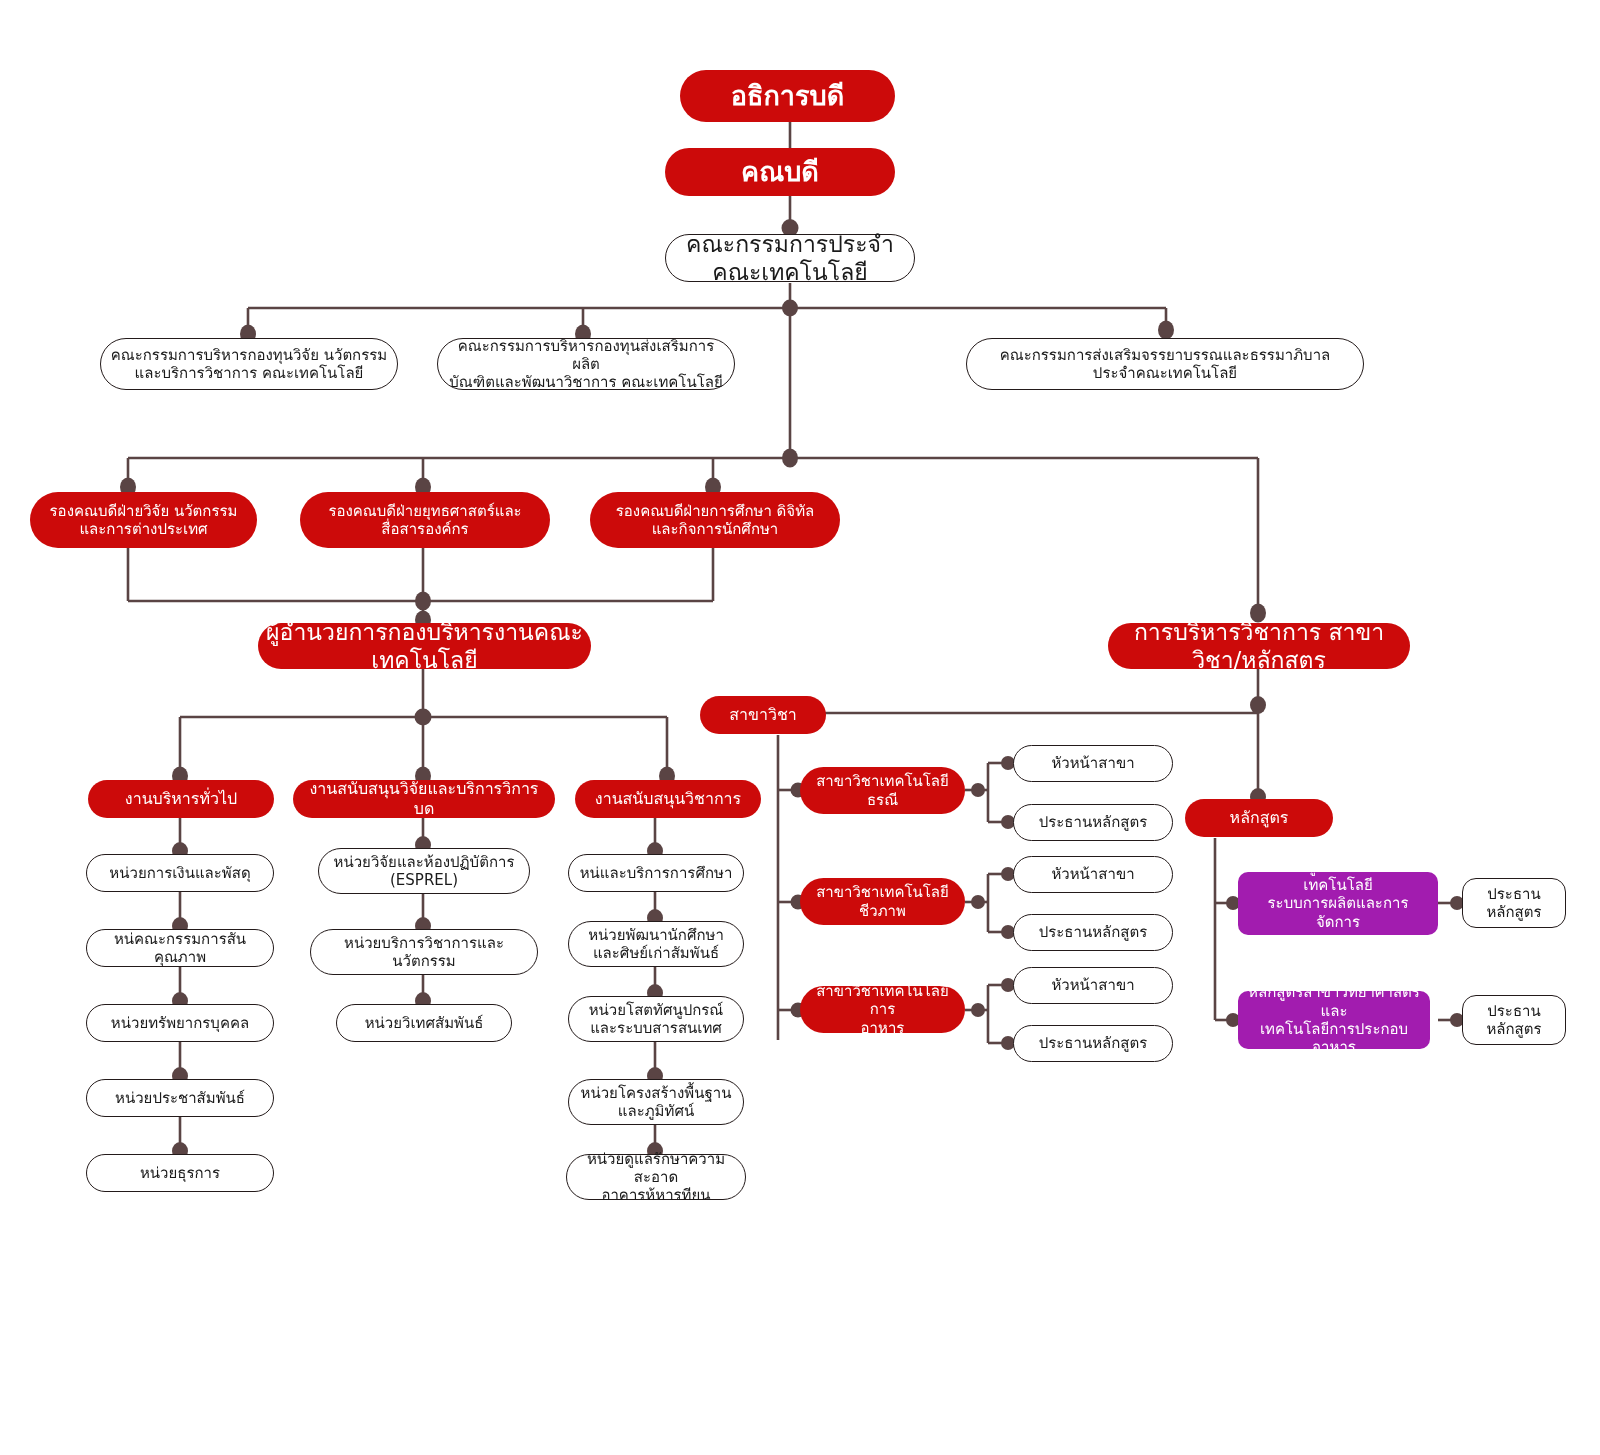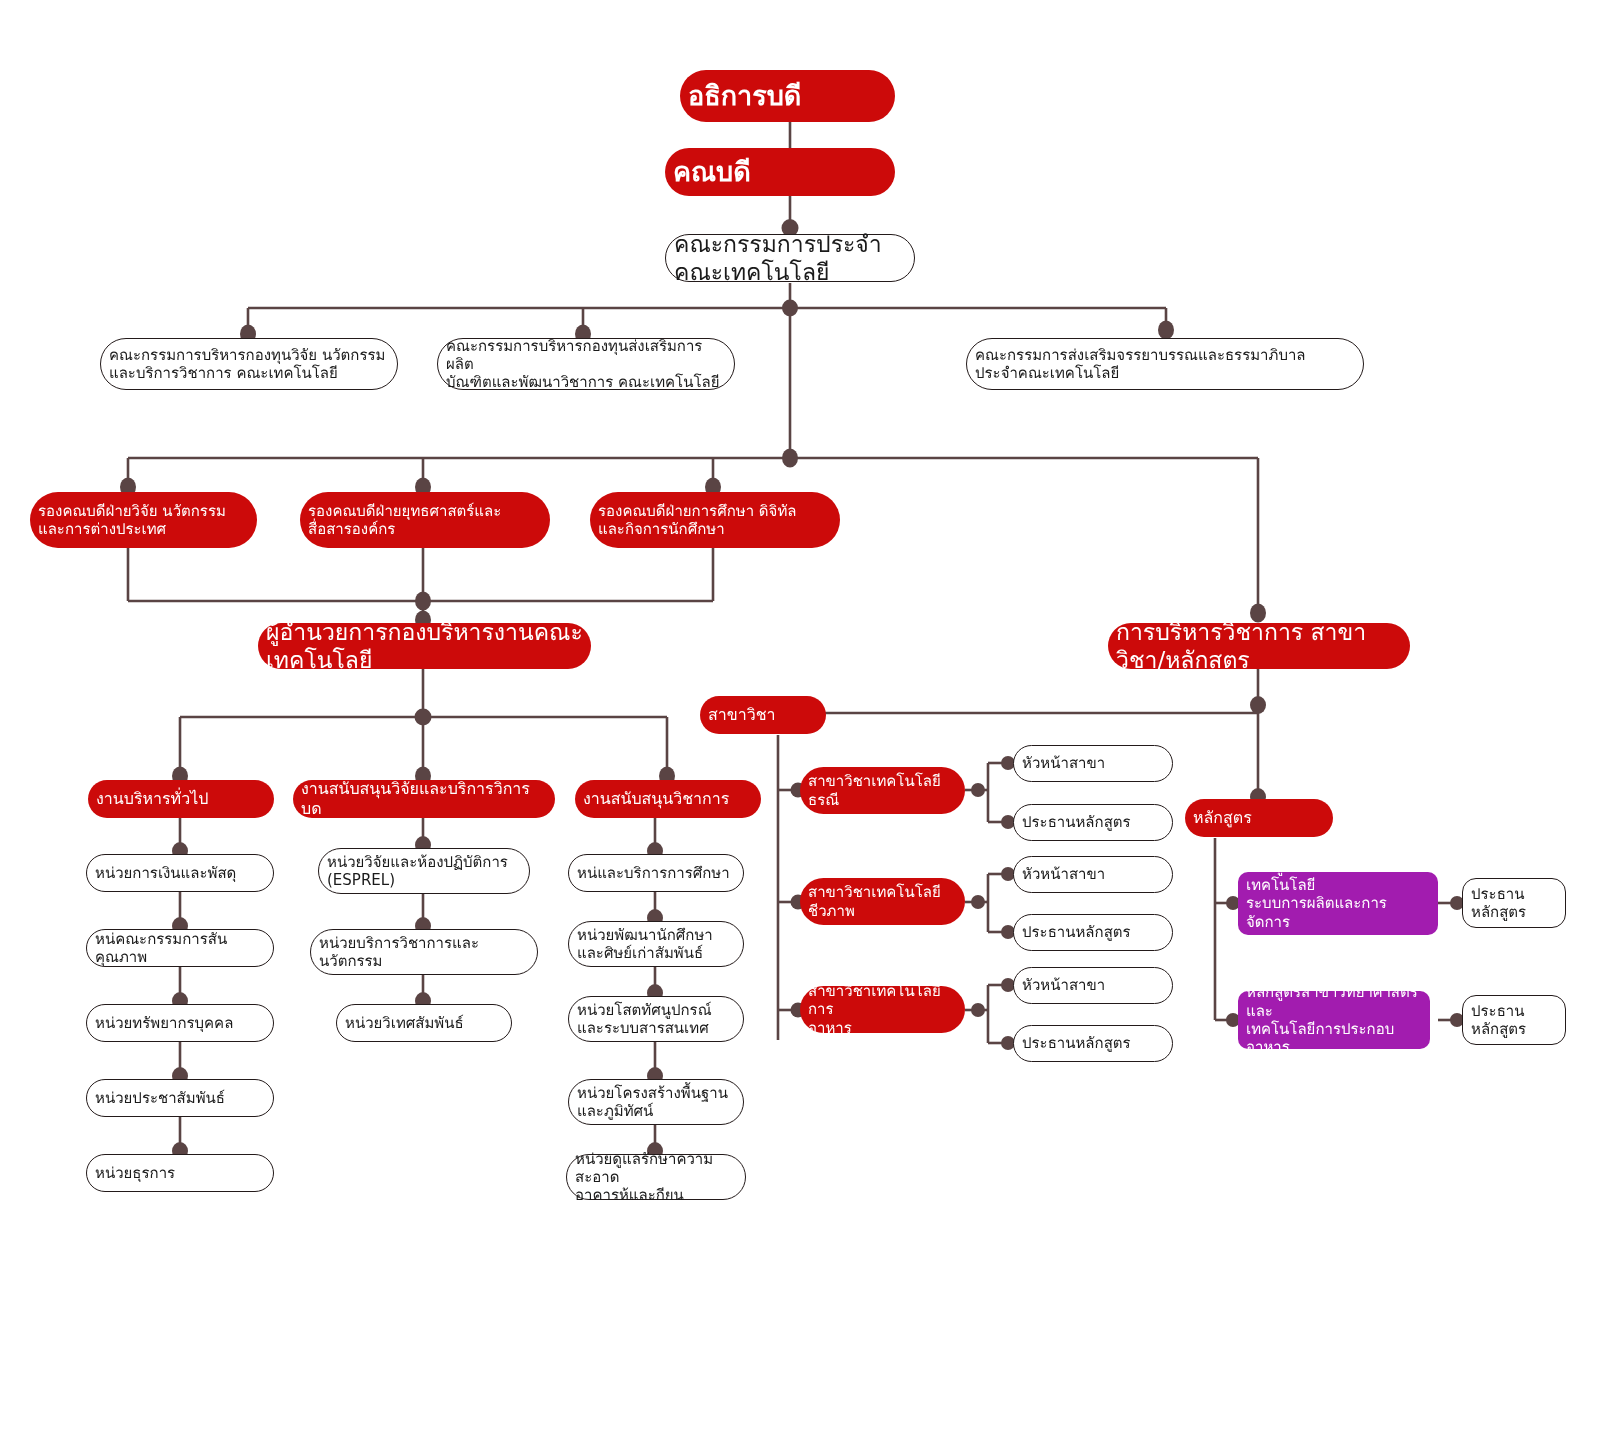--- a/index.html
+++ b/index.html
@@ -25,21 +25,21 @@
     width: 1600px;
     height: 1455px;
     pointer-events: none;
   }
   .node {
     position: absolute;
     box-sizing: border-box;
     display: flex;
     align-items: center;
     justify-content: center;
-    text-align: left;
+    text-align: center;
     line-height: 1.22;
     z-index: 5;
   }
   .node > span {
     display: block;
     width: 100%;
     padding: 0 8px;
     box-sizing: border-box;
     white-space: pre-line;
   }
@@ -321,21 +321,21 @@
   <div class="node n-white t-sm" style="left:568px; top:996px; width:176px; height:46px;">
     <span>หน่วยโสตทัศนูปกรณ์
 และระบบสารสนเทศ</span>
   </div>
   <div class="node n-white t-sm" style="left:568px; top:1079px; width:176px; height:46px;">
     <span>หน่วยโครงสร้างพื้นฐาน
 และภูมิทัศน์</span>
   </div>
   <div class="node n-white t-sm" style="left:566px; top:1154px; width:180px; height:46px;">
     <span>หน่วยดูแลรักษาความสะอาด
-อาคารห้และกียน</span>
+อาคารห้หารทียน</span>
   </div>
 
   <div class="node n-red t-sm" style="left:800px; top:767px; width:165px; height:47px;">
     <span>สาขาวิชาเทคโนโลยี
 ธรณี</span>
   </div>
   <div class="node n-white t-sm" style="left:1013px; top:745px; width:160px; height:37px;">
     <span>หัวหน้าสาขา</span>
   </div>
   <div class="node n-white t-sm" style="left:1013px; top:804px; width:160px; height:37px;">

